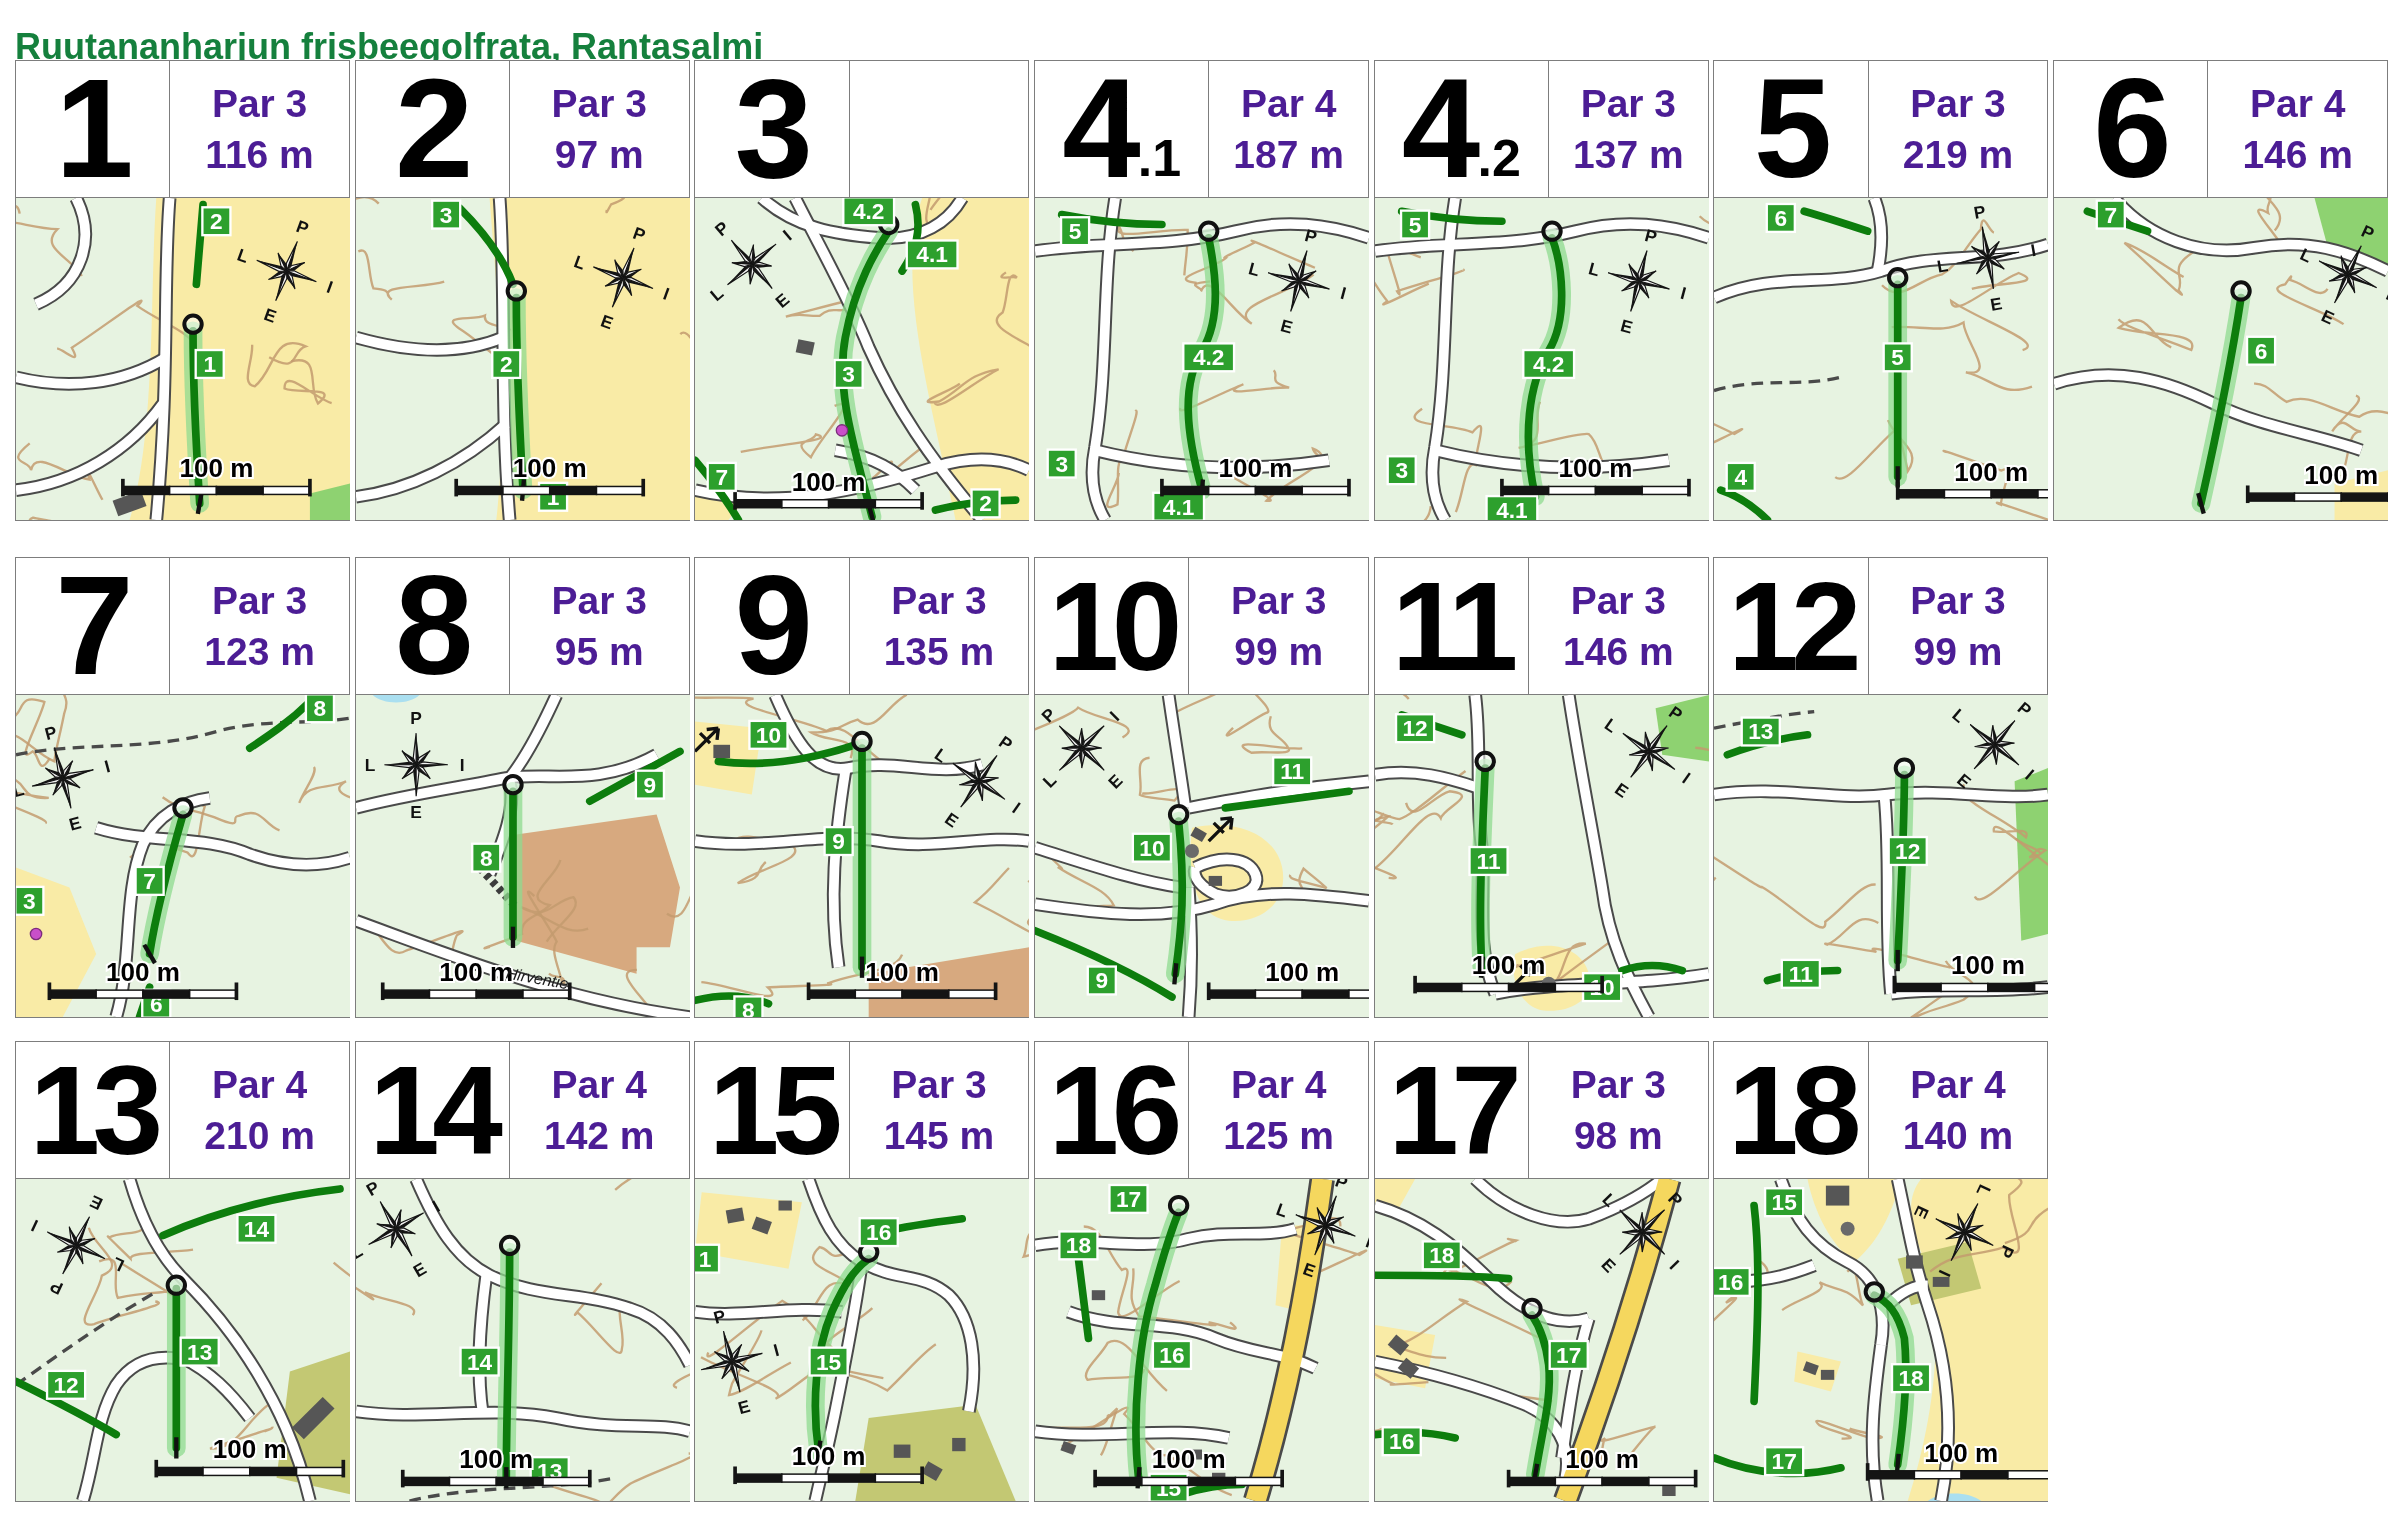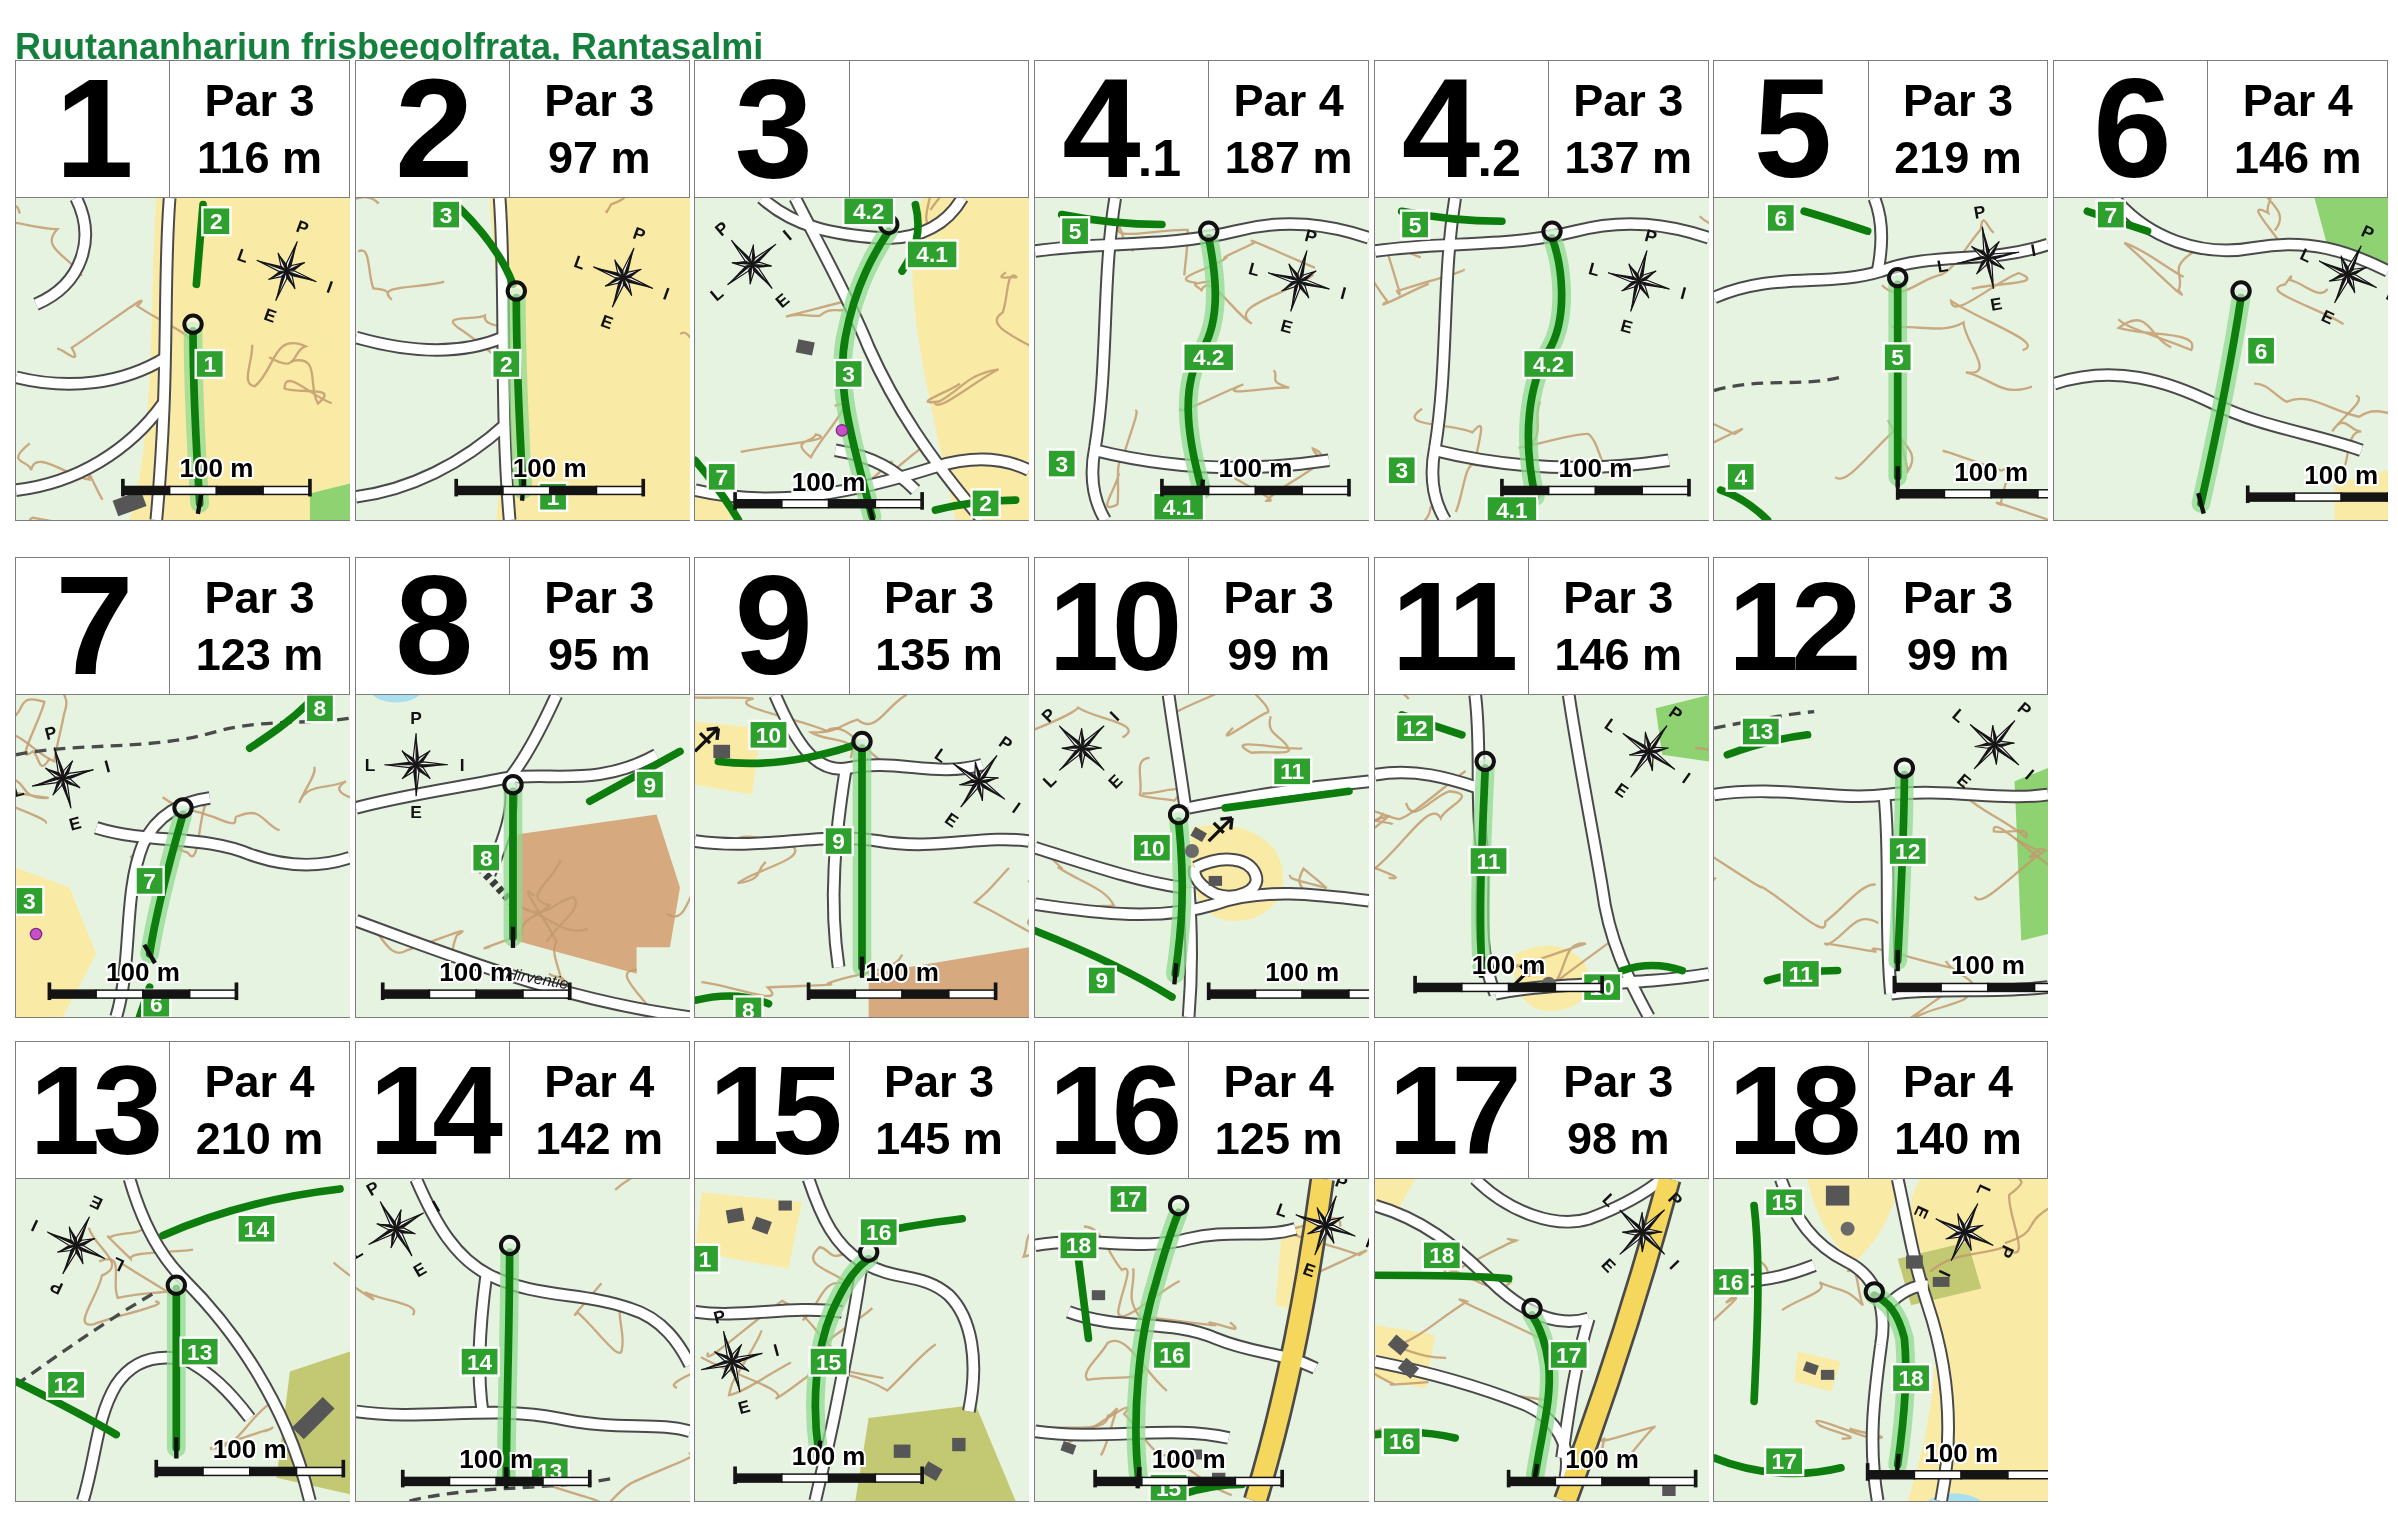--- a/index.html
+++ b/index.html
@@ -10,21 +10,21 @@
   #row0 { top:60px; } #row1 { top:557px; } #row2 { top:1041px; }
   .tile { width:335px; height:461px; border:0.9px solid #7d7d7d; background:#fff;
           box-sizing:border-box; display:flex; flex-direction:column; }
   .thead { height:137px; display:flex; border-bottom:0.9px solid #7d7d7d; box-sizing:border-box; }
   .hnum { width:46%; border-right:0.9px solid #7d7d7d; display:flex; align-items:center; justify-content:center; overflow:hidden; }
   .hnum.suf { width:52%; }
   .hnum .big { font-weight:bold; font-size:141px; line-height:0.92; letter-spacing:-3.7px; color:#000; }
   .hnum.two .big { font-size:127px; letter-spacing:-7.5px; }
   .hnum .suffix { font-weight:bold; font-size:52px; align-self:flex-end; margin:0 0 9.4px 0.9px; color:#000; }
   .hinfo { flex:1; display:flex; flex-direction:column; align-items:center; justify-content:center; gap:11.2px; overflow:hidden; }
-  .hinfo .line { font-size:45px; font-weight:bold; color:#000000; line-height:1; white-space:nowrap; }
+  .hinfo .line { font-size:39px; font-weight:bold; color:#4c1d95; line-height:1; white-space:nowrap; }
   svg.map { display:block; width:334px; height:322px; }
   svg text { font-family:"Liberation Sans", sans-serif; }
 </style>
 </head>
 <body>
 
 <h1 class="title">Ruutananharjun frisbeegolfrata, Rantasalmi</h1>
 <div class="row" id="row0">
     <div class="tile">
       <div class="thead">

